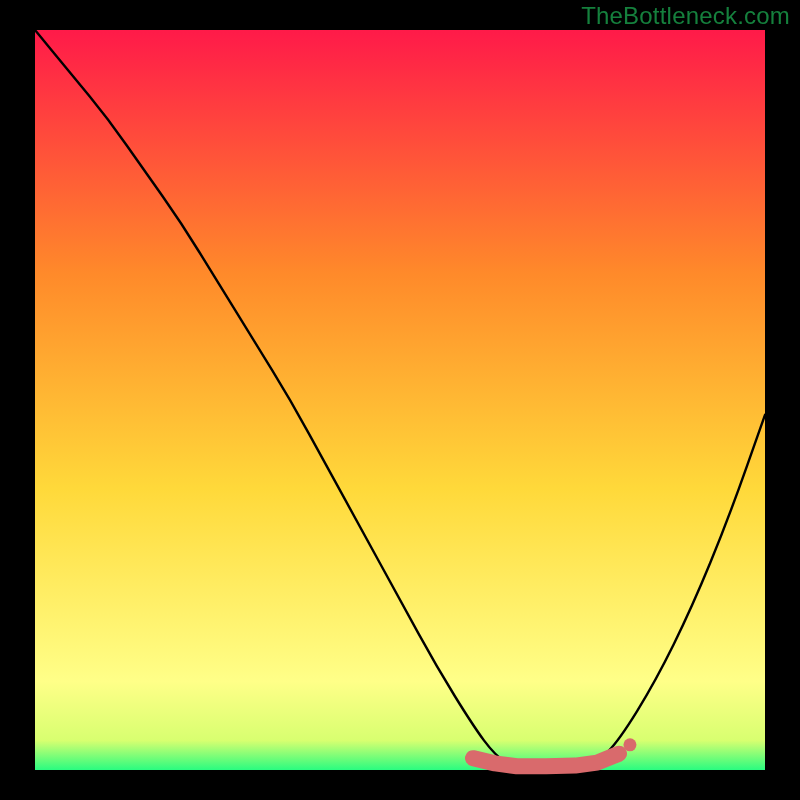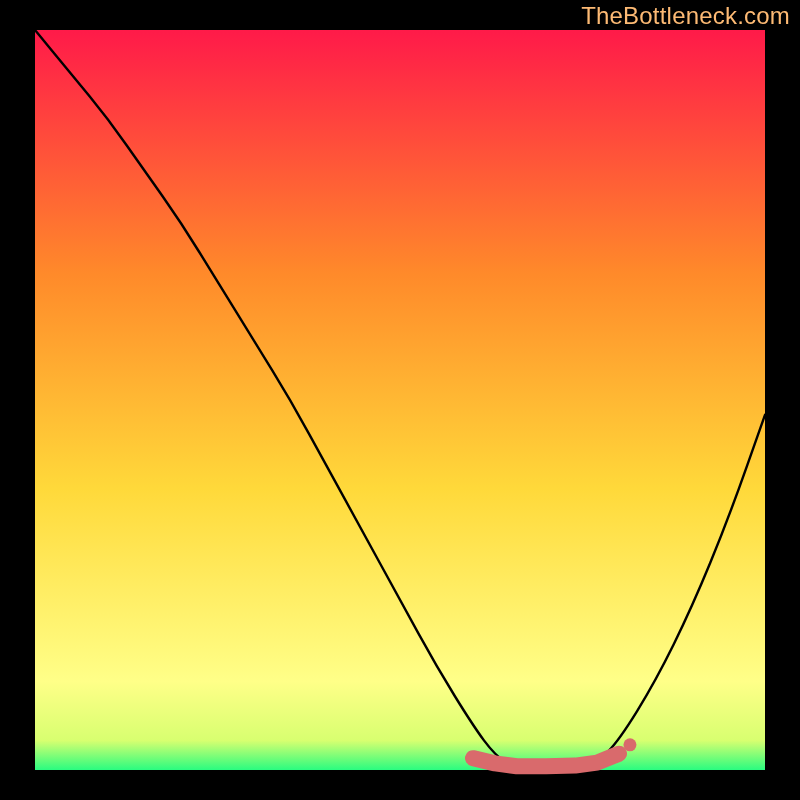--- a/index.html
+++ b/index.html
@@ -17,21 +17,21 @@
     width: 800px;
     height: 800px;
     background: #000;
   }
   .watermark {
     position: absolute;
     top: 2px;
     right: 10px;
     font-family: Arial, Helvetica, sans-serif;
     font-size: 24px;
-    color: #fdba74;
+    color: #15803d;
     letter-spacing: 0.2px;
   }
   svg {
     position: absolute;
     left: 0;
     top: 0;
   }
 </style>
 </head>
 <body>

